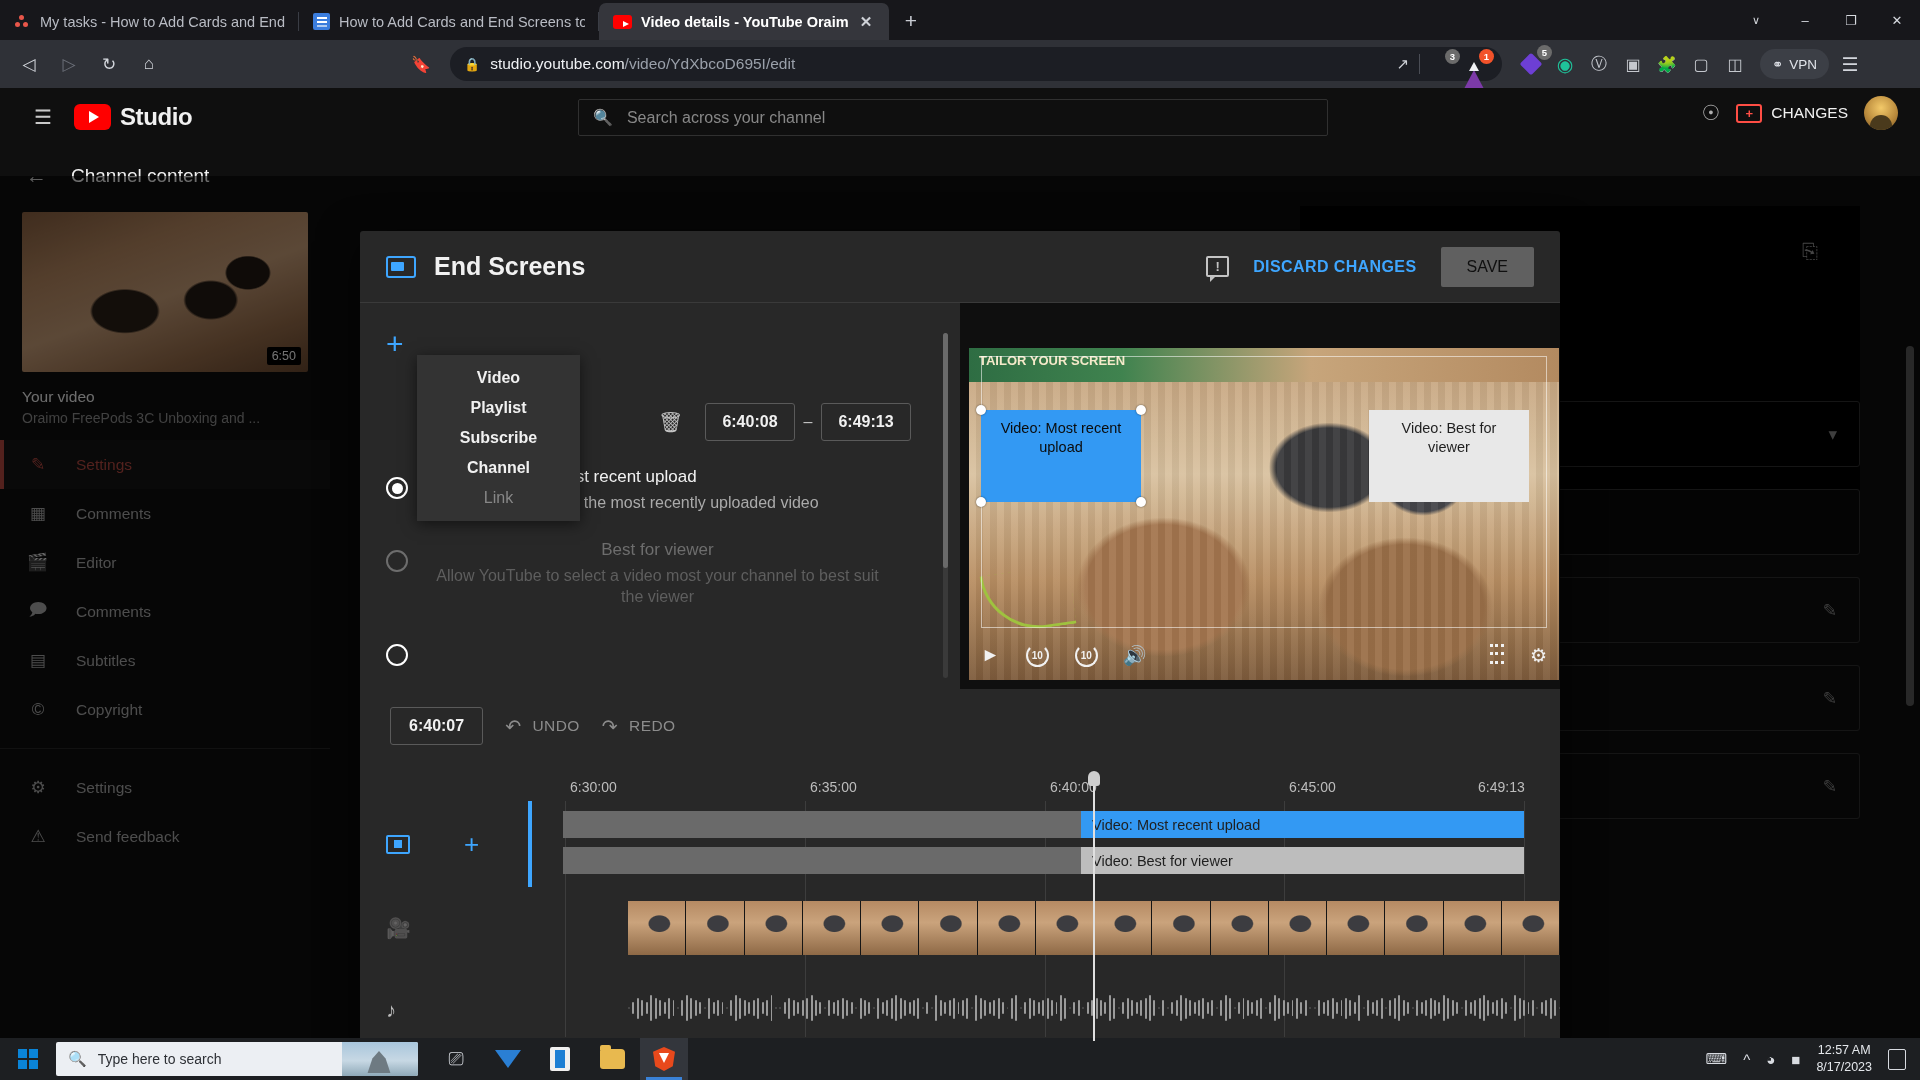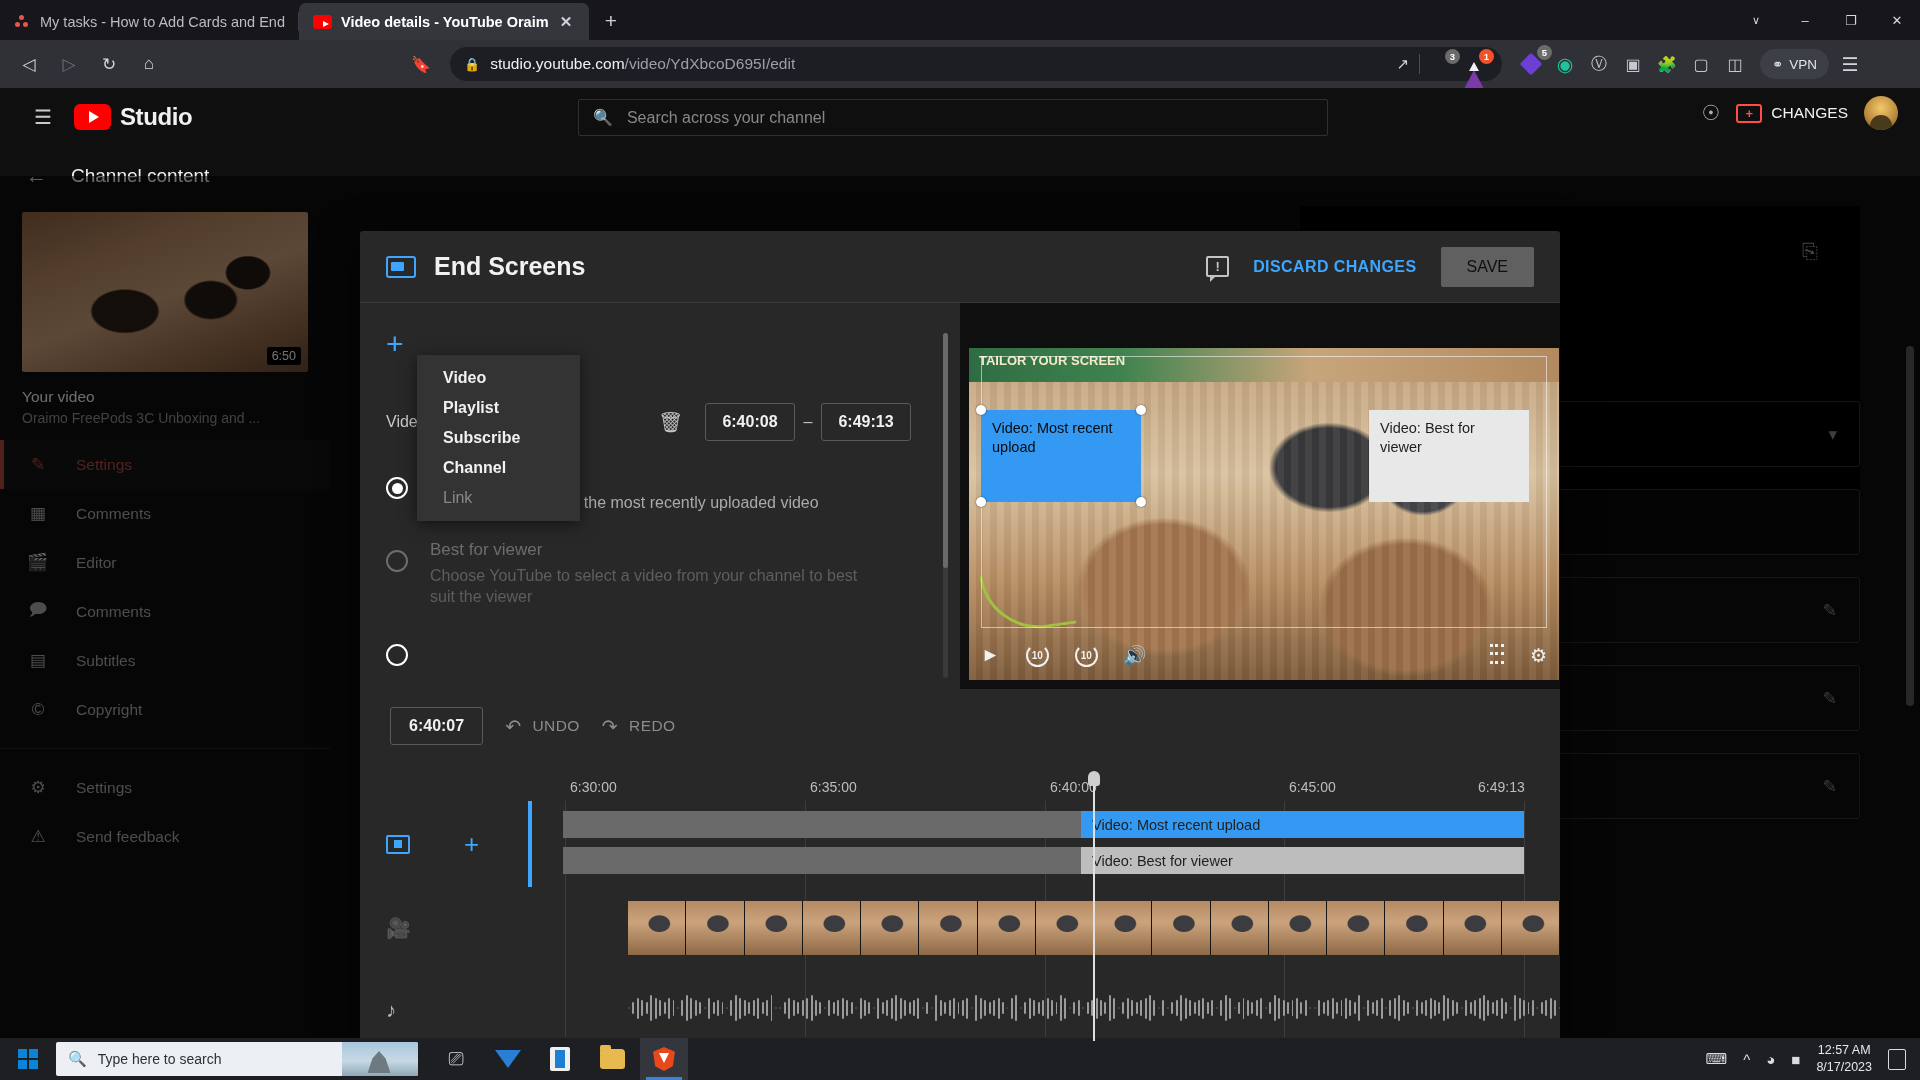--- a/index.html
+++ b/index.html
@@ -258,20 +258,21 @@
 
   
   .scrim {
     position: absolute; top: 88px; left: 0; width: 1920px; height: 950px;
     background: rgba(0,0,0,.55);
   }
   .dialog {
     position: absolute; left: 360px; top: 143px; width: 1200px; height: 833px;
     background: #282828; border-radius: 3px; box-shadow: 0 10px 40px rgba(0,0,0,.6);
     overflow: hidden;
+    text-align: center;
   }
   .dlg-head {
     height: 72px; display: flex; align-items: center; padding: 0 26px;
     border-bottom: 1px solid #3a3a3a; position: relative;
   }
   .dlg-ic {
     width: 30px; height: 22px; border: 2px solid #3ea6ff; border-radius: 3px;
     display: flex; align-items: center; padding-left: 3px;
   }
   .dlg-ic::after { content: ""; width: 13px; height: 9px; background: #3ea6ff; border-radius: 1px; }
@@ -520,20 +521,24 @@
 <div id="app">
 
   <div class="browser-tabbar">
     <div class="tab inactive">
       <span class="tab-favicon fav-tasks">
           <i></i>
           <i></i>
           <i></i>
         </span>
       <span class="tab-title">My tasks - How to Add Cards and End</span>
+    </div>
+    <div class="tab inactive">
+      <span class="tab-favicon fav-docs"></span>
+      <span class="tab-title">How to Add Cards and End Screens to</span>
     </div>
     <div class="tab active">
       <span class="tab-favicon fav-yt"></span>
       <span class="tab-title">Video details - YouTube Oraimo</span>
       <span class="tab-close">✕</span>
     </div>
     <div class="tab-new">+</div>
     <div class="win-controls">
       <div class="win-btn chev">∨</div>
       <div class="win-btn">–</div>
@@ -723,21 +728,21 @@
               <span class="radio checked"></span>
               <span>
                 <span class="r-title">Most recent upload</span>
                 <div class="r-sub">Automatically feature the most recently uploaded video</div>
               </span>
             </div>
             <div class="radio-row r-dim">
               <span class="radio dim"></span>
               <span>
                 <span class="r-title">Best for viewer</span>
-                <div class="r-sub">Choose YouTube to select a video from your channel to best suit the viewer</div>
+                <div class="r-sub">Allow YouTube to select a video most your channel to best suit the viewer</div>
               </span>
             </div>
             <div class="radio-row">
               <span class="radio"></span>
             </div>
           </div>
           <div class="left-scrollbar">
               <i></i>
             </div>
         </div>

